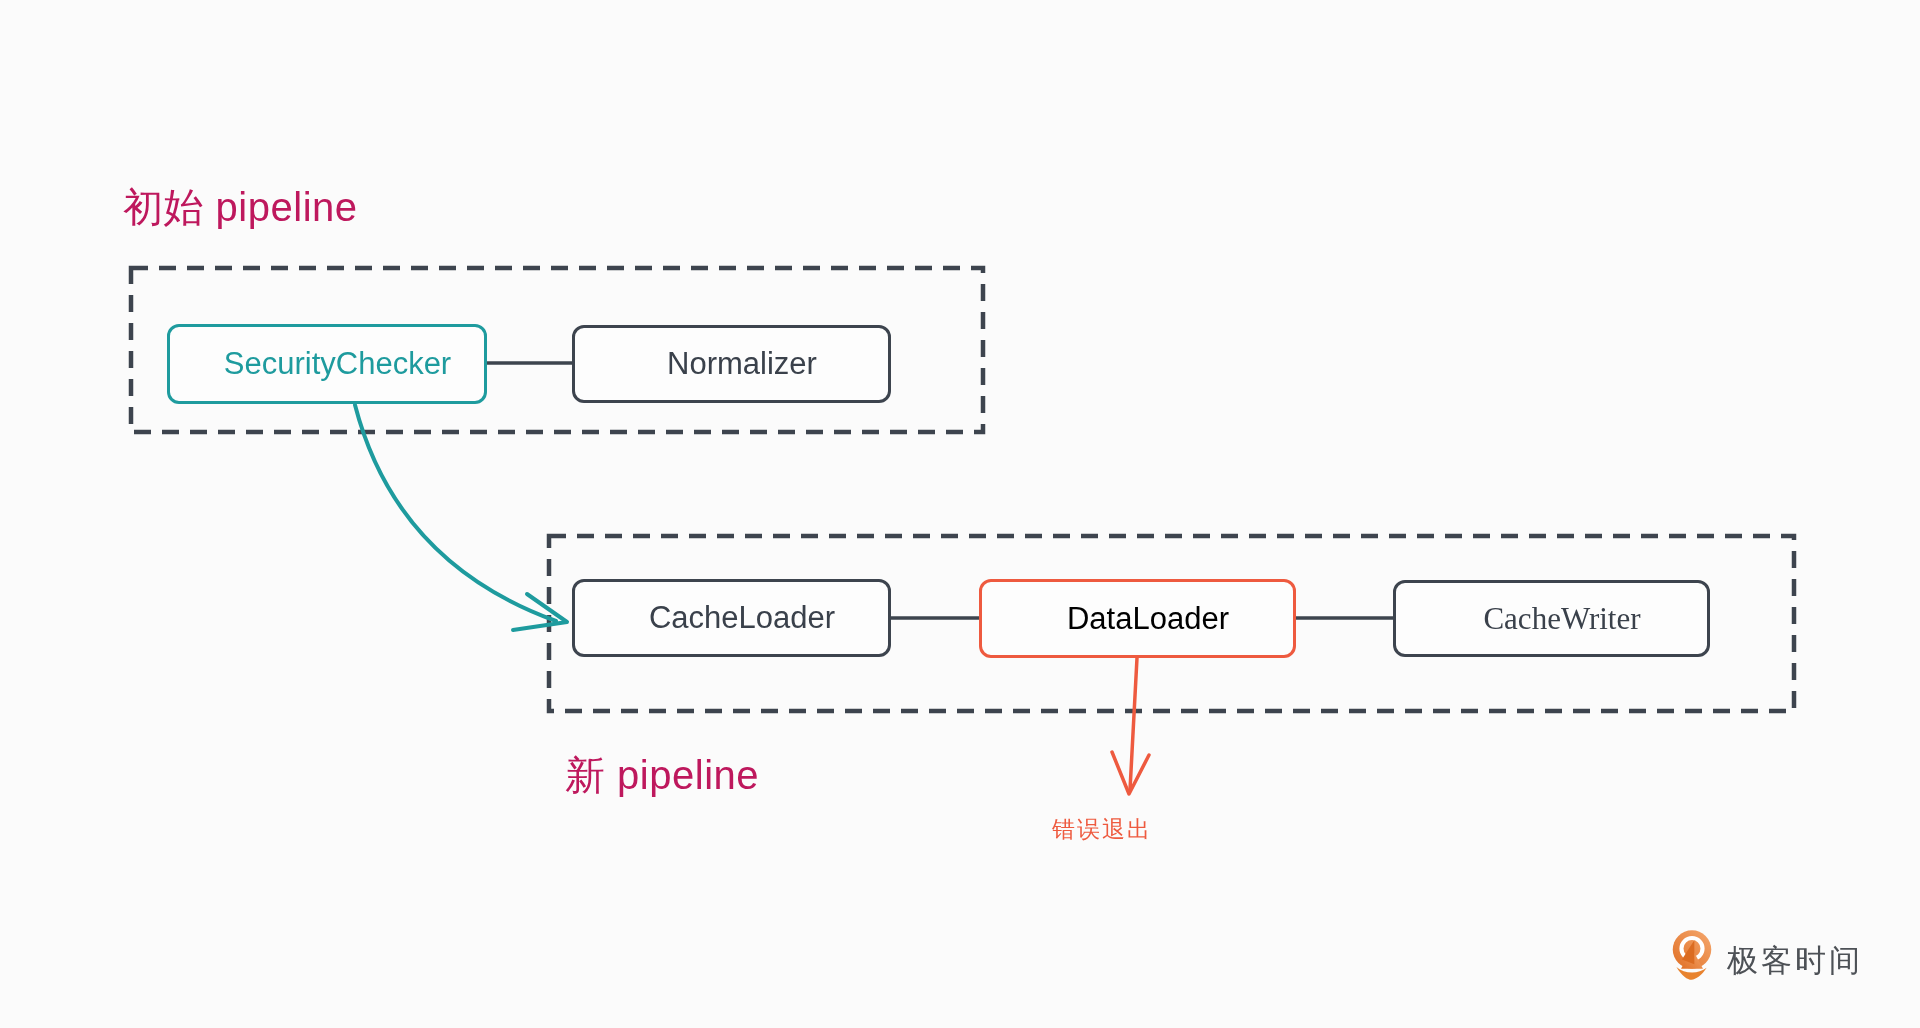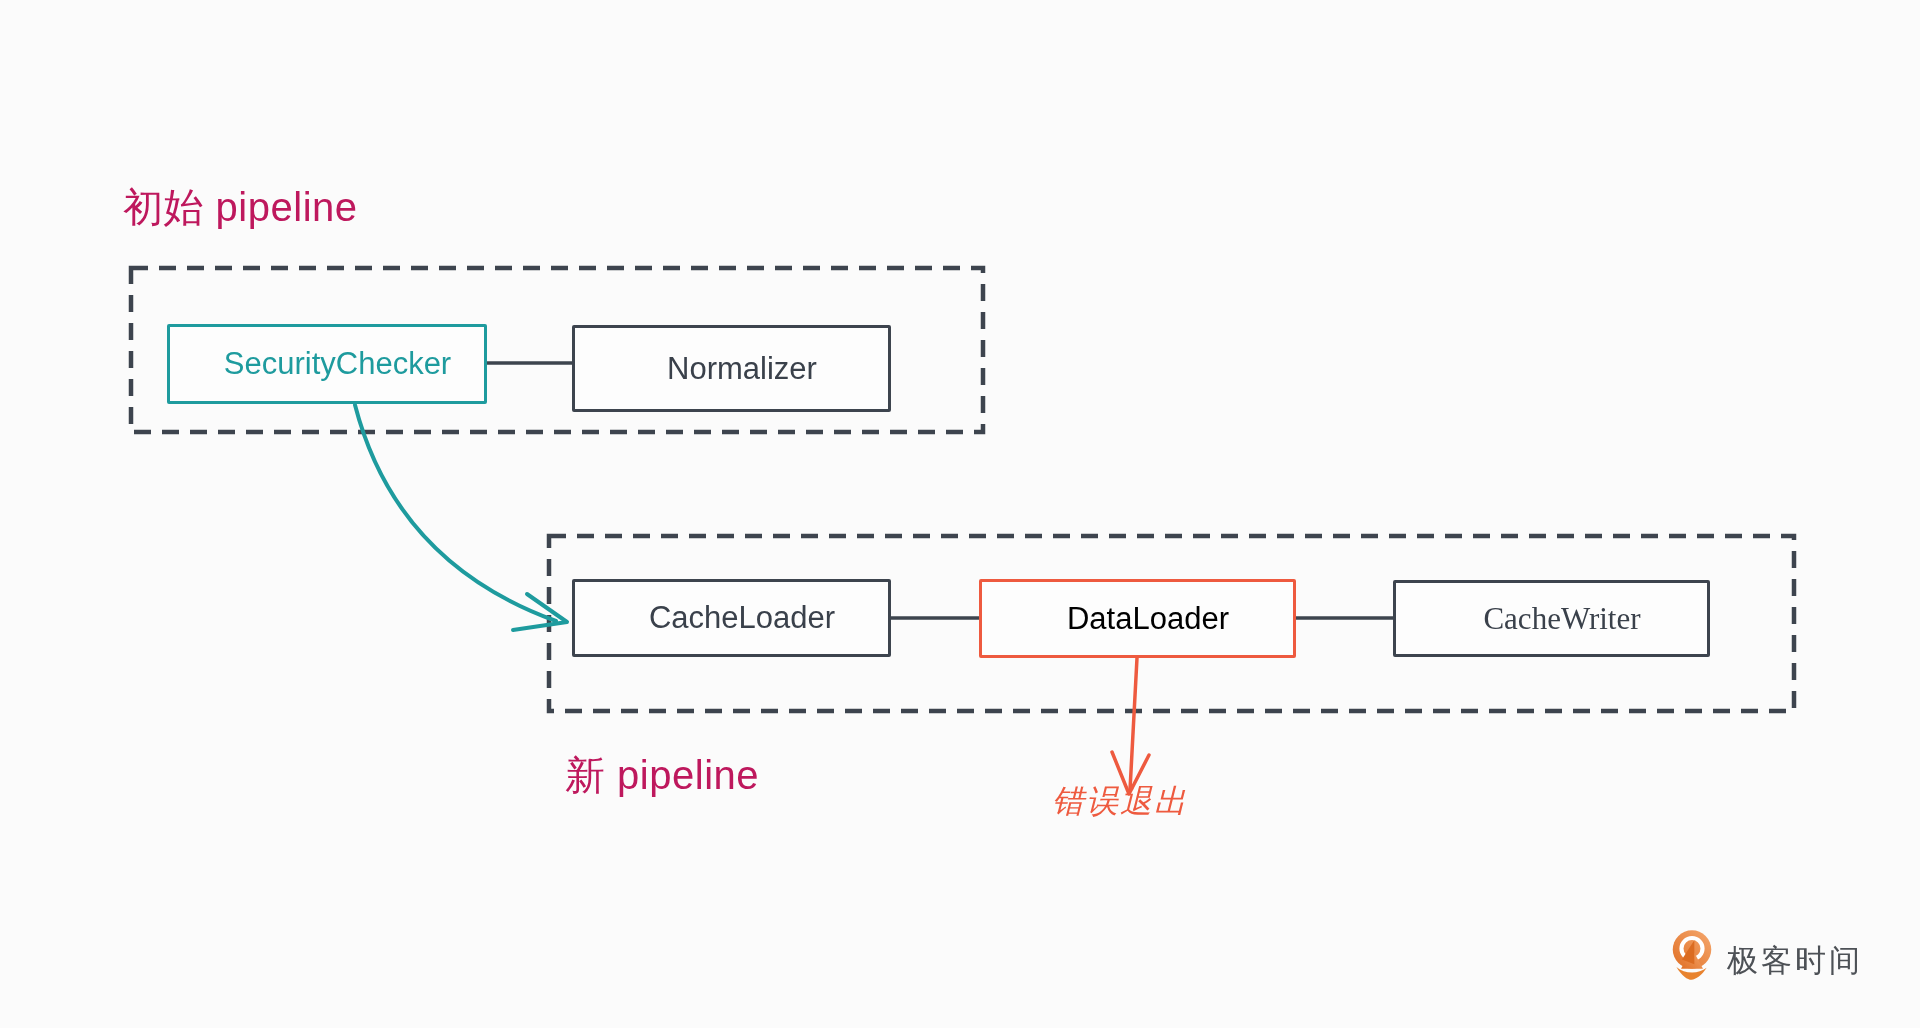--- a/index.html
+++ b/index.html
@@ -30,43 +30,42 @@
     letter-spacing: 0.5px;
   }
   .node {
     position: absolute;
     display: flex;
     align-items: center;
     justify-content: center;
     box-sizing: border-box;
     background: #fdfdfd;
     border: 3px solid #3d444e;
-    border-radius: 2px;
+    border-radius: 12px;
     font-size: 31px;
     color: #3a414b;
     white-space: nowrap;
     padding-left: 21px;
   }
   .node.accent-teal {
     border-color: #1e9b9e;
     color: #1e9b9e;
   }
   .node.accent-red {
     border-color: #ee5a3f;
     color: #000000;
   }
   .error-label {
     position: absolute;
     left: 1052px;
-    top: 780px;
-    font-size: 32px;
+    top: 814px;
+    font-size: 23px;
     color: #ee5a3f;
     letter-spacing: 2px;
     white-space: nowrap;
-    font-style: italic;
   }
   .logo {
     position: absolute;
     left: 1670px;
     top: 928px;
     display: flex;
     align-items: flex-end;
   }
   .logo-text {
     margin-left: 13px;
@@ -98,21 +97,21 @@
   </svg>
 
   <div class="section-title" style="left:123px; top:180px;">初始 pipeline</div>
 
   <div class="section-title" style="left:565px; top:748px;">新 pipeline</div>
 
   <div class="node accent-teal" style="left:167px; top:324px; width:320px; height:80px;">
     <span>SecurityChecker</span>
   </div>
 
-  <div class="node" style="left:572px; top:325px; width:319px; height:87px;">
+  <div class="node" style="left:572px; top:325px; width:319px; height:78px;">
     <span>Normalizer</span>
   </div>
 
   <div class="node" style="left:572px; top:579px; width:319px; height:78px;">
     <span>CacheLoader</span>
   </div>
 
   <div class="node accent-red" style="left:979px; top:579px; width:317px; height:79px;">
     <span>DataLoader</span>
   </div>

